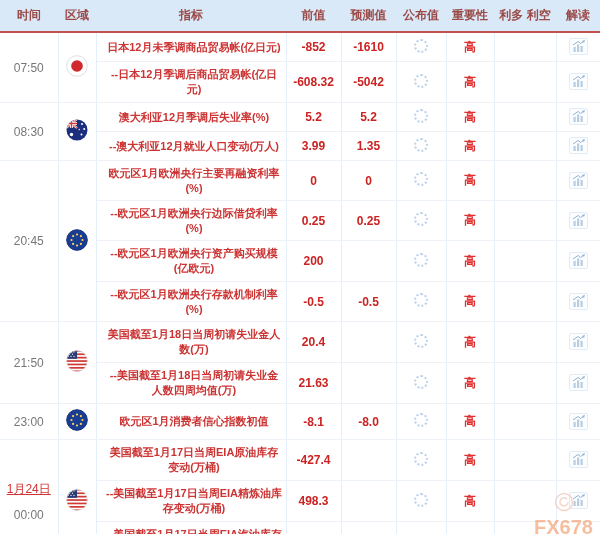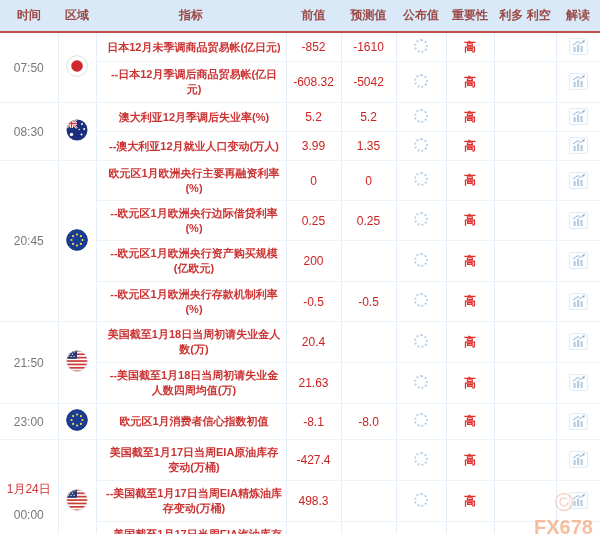--- a/index.html
+++ b/index.html
@@ -4,24 +4,24 @@
 <style>
   html,body{margin:0;padding:0;background:#fff;}
   body{width:600px;font-family:"Liberation Sans","DejaVu Sans",sans-serif;}
   .page{position:relative;width:600px;height:534px;overflow:hidden;background:#fff;box-sizing:border-box;}
   table{border-collapse:collapse;table-layout:fixed;width:600px;}
   
   .cal thead th{background:#d9e9f7;color:#9b4a48;font-size:12px;font-weight:bold;padding:7px 2px;border-bottom:2px solid #c0504d;}
   .cal td{border-bottom:1px solid #edf2f8;border-right:1px solid #e5effa;font-size:12px;text-align:center;padding:5px 2px;vertical-align:middle;}
   .cal td:last-child{border-right:none;}
   .cal .time{color:#777;font-weight:normal;}
-  .cal .time .date-label{color:#d03434;display:block;margin-bottom:10px;font-weight:normal;}
+  .cal .time .date-label{color:#d03434;display:block;margin-bottom:10px;font-weight:normal;text-decoration:underline;}
   .cal .ind{text-align:center;padding-left:8px;}
   .ind-link{color:#cc3333;font-weight:bold;font-size:11px;cursor:pointer;}
-  .cal .val{color:#cc2222;font-weight:normal;}
+  .cal .val{color:#cc2222;font-weight:bold;}
   .cal .imp{color:#e03030;font-weight:bold;}
   .flag{display:inline-block;line-height:0;}
   .spinner{display:inline-block;width:10px;height:10px;border:2px dotted #bcd2e8;border-radius:50%;}
   .chart-ico{display:inline-block;line-height:0;cursor:pointer;padding:1px;border:1px solid #e2ecf7;border-radius:2px;background:#fbfdff;}
   
   .watermark{position:absolute;top:492px;right:5px;display:flex;align-items:center;gap:4px;opacity:0.55;pointer-events:none;flex-direction:column;}
   .wm-en{color:#f08a4e;font-size:20px;font-weight:bold;}
   .wm-cn{color:#9fc0e8;font-size:20px;font-weight:bold;letter-spacing:1px;}
 </style>
 </head>

